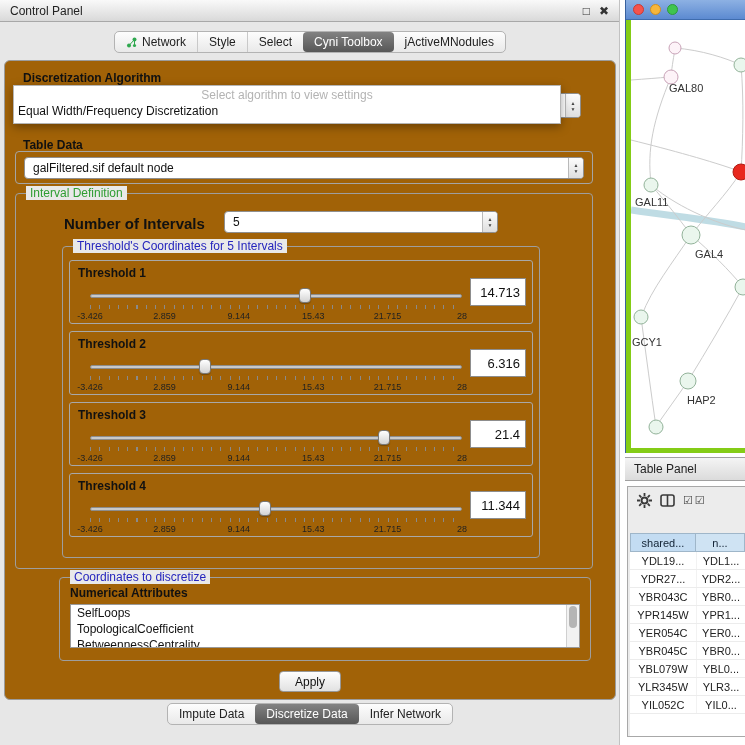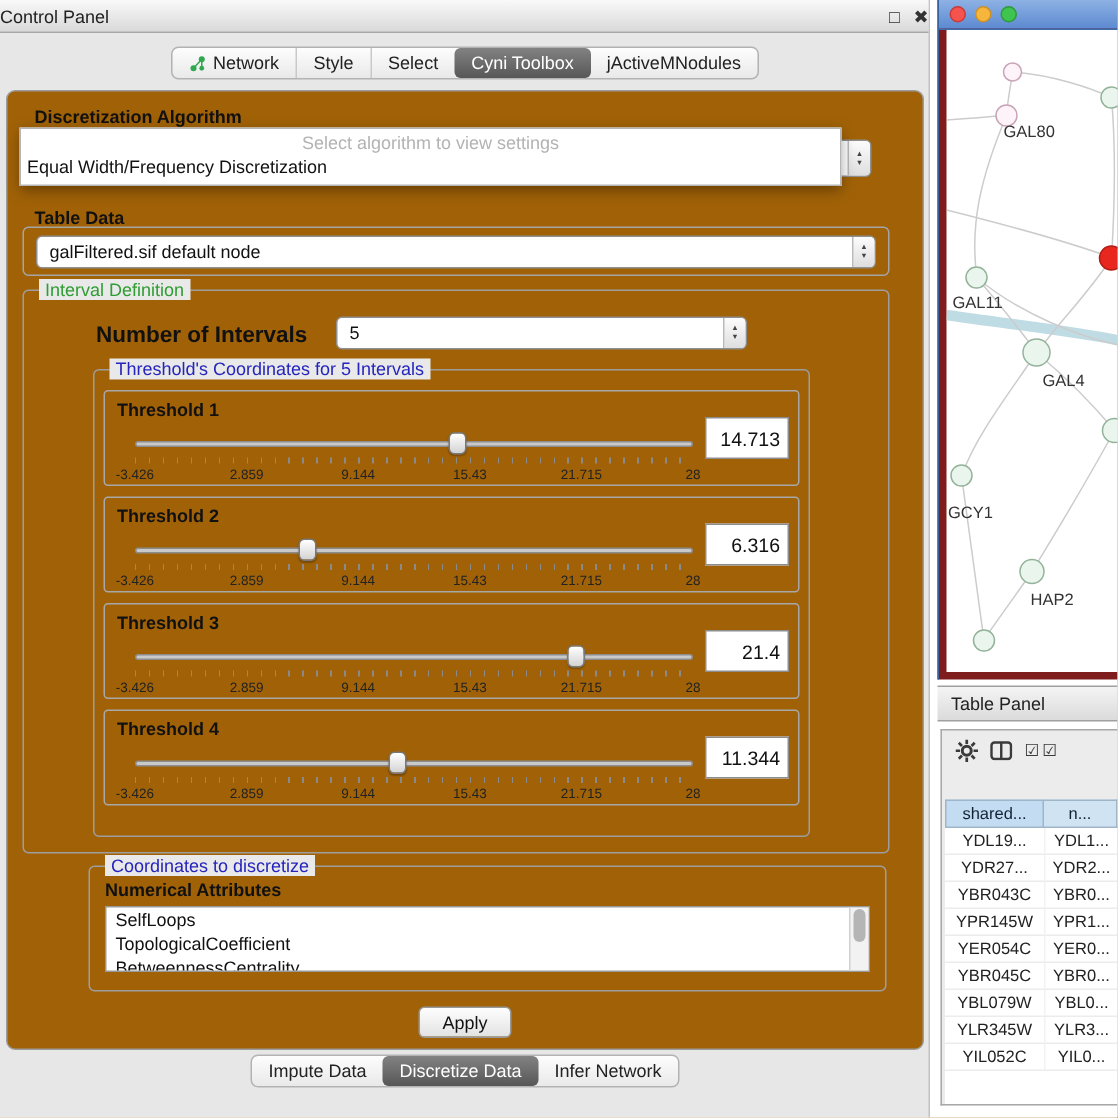--- a/index.html
+++ b/index.html
@@ -1,20 +1,20 @@
 <!DOCTYPE html>
 <html><head>
 <meta charset="utf-8">
 <style>
   *{margin:0;padding:0;box-sizing:border-box;}
   html,body{width:745px;height:745px;background:#fff;font-family:"Liberation Sans",sans-serif;overflow:hidden;position:relative;}
 
   
   .control-panel{position:absolute;left:0;top:0;width:620px;height:745px;background:#e7e7e7;border-right:1px solid #c2c2c2;}
-  .titlebar{height:22px;background:linear-gradient(#f9f9f9,#d9d9d9);border-bottom:1px solid #a8a8a8;display:flex;align-items:center;padding:0 0;font-size:12px;color:#222;gap:44px;}
+  .titlebar{height:22px;background:linear-gradient(#f9f9f9,#d9d9d9);border-bottom:1px solid #a8a8a8;display:flex;align-items:center;padding:0 10px;font-size:12px;color:#222;gap:44px;}
   .win-icons{margin-left:auto;display:flex;gap:9px;font-size:12px;color:#333;}
   .win-ic{line-height:1;cursor:default;}
 
   .tabbar{position:absolute;left:0;width:620px;display:flex;justify-content:center;}
   .top-tabbar{top:31px;}
   .bottom-tabbar{top:703px;}
   .tabbar-inner{display:flex;align-items:stretch;border:1px solid #b3b3b3;border-radius:5px;background:linear-gradient(#fdfdfd,#e9e9e9);overflow:hidden;}
   .tab{display:flex;align-items:center;gap:5px;padding:3px 11px;font-size:12px;color:#222;}
   .tab + .tab{border-left:1px solid #c9c9c9;}
   .tab-selected{background:linear-gradient(#828282,#575757);color:#fff;border-radius:4px;border-left:none !important;}
@@ -60,21 +60,21 @@
   .attr-group{left:54px;top:516px;width:532px;height:84px;}
   .attr-label{position:absolute;left:10px;top:8px;font-size:12px;font-weight:bold;color:#111;}
   .attr-list{position:absolute;left:10px;right:10px;top:26px;height:44px;background:#fff;border:1px solid #999;overflow:hidden;}
   .attr-item{font-size:12px;line-height:16px;padding-left:6px;color:#111;}
   .scrollbar{position:absolute;top:0;right:0;bottom:0;width:13px;background:#f2f2f2;border-left:1px solid #d0d0d0;}
   .scroll-thumb{position:absolute;top:1px;left:2px;width:8px;height:22px;background:#b5b5b5;border-radius:4px;}
 
   .apply-btn{position:absolute;left:50%;top:610px;transform:translateX(-50%);min-width:62px;height:21px;background:linear-gradient(#fefefe,#e2e2e2);border:1px solid #989898;border-radius:4px;font-size:12px;font-family:inherit;color:#111;padding:0 13px;}
 
   
-  .network-window{position:absolute;left:625px;top:0;width:120px;height:453px;background:#7f1d1d;border-left:1px solid #38619e;}
+  .network-window{position:absolute;left:625px;top:0;width:120px;height:453px;background:#84cc16;border-left:1px solid #38619e;}
   .net-titlebar{height:20px;display:flex;align-items:center;padding-left:7px;gap:6px;background:linear-gradient(#8db1e3,#5c8ad1);border-bottom:1px solid #3f6cae;}
   .light{width:11px;height:11px;border-radius:50%;flex:none;}
   .light.red{background:#f5534d;border:1px solid #ca3a36;}
   .light.yellow{background:#f6b63c;border:1px solid #cf9024;}
   .light.green{background:#3fc44f;border:1px solid #2f9a3c;}
   .net-canvas{position:absolute;left:5px;top:20px;width:115px;height:428px;background:#fff;overflow:hidden;}
   .node-label{position:absolute;font-size:11px;color:#333;white-space:nowrap;}
 
   
   .table-panel-bar{position:absolute;left:625px;top:457px;width:120px;height:24px;background:linear-gradient(#f4f4f4,#dbdbdb);border-top:1px solid #a0a0a0;border-bottom:1px solid #a0a0a0;display:flex;align-items:center;padding-left:9px;font-size:12px;color:#222;}

